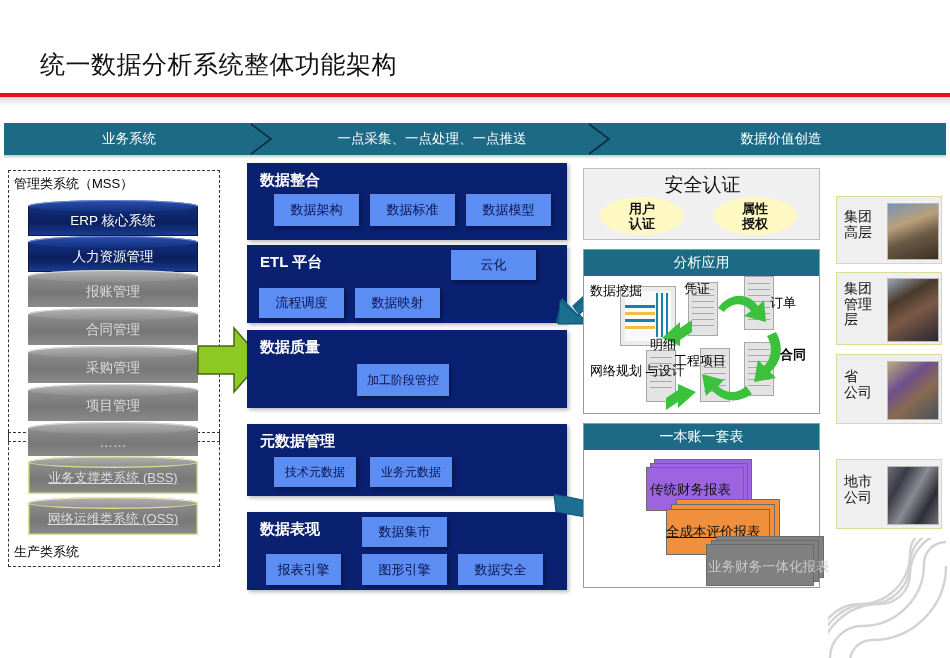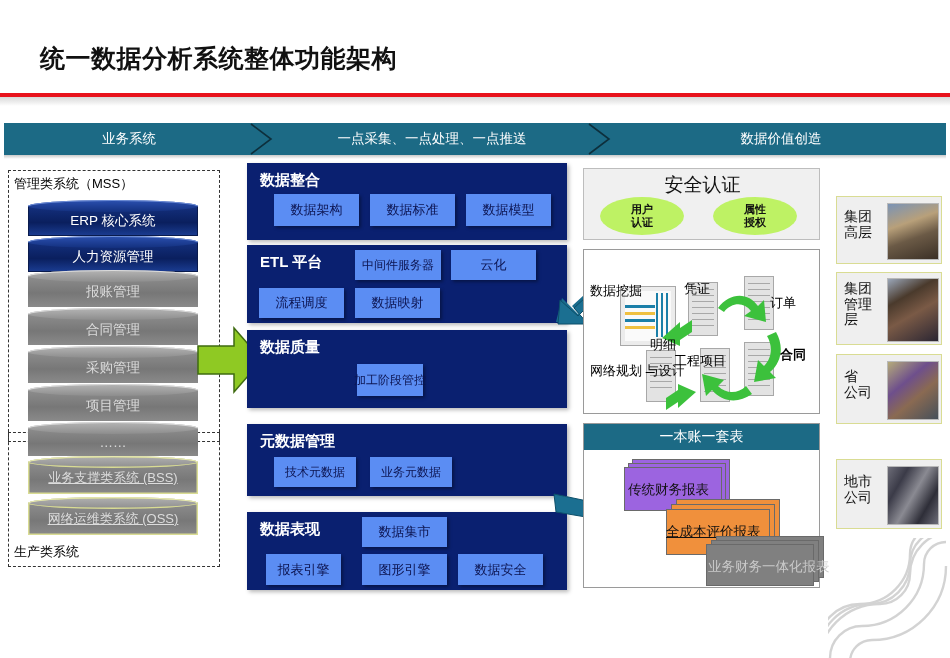--- a/index.html
+++ b/index.html
@@ -1,21 +1,21 @@
 <!DOCTYPE html>
 <html><head>
 <meta charset="utf-8">
 <style>
   html,body{margin:0;padding:0;background:#fff;}
   body{width:950px;height:658px;position:relative;overflow:hidden;
        font-family:"Liberation Sans","DejaVu Sans",sans-serif;color:#000;}
 
   
   #title-bar{position:absolute;left:0;top:0;width:950px;height:100px;}
-  #page-title{position:absolute;left:40px;top:42px;font-size:25px;font-weight:bold;
+  #page-title{position:absolute;left:40px;top:48px;font-size:25px;font-weight:normal;
               letter-spacing:.5px;color:#111;white-space:nowrap;}
   #rule-red{position:absolute;left:0;top:93px;width:950px;height:4px;background:#e8121c;}
   #rule-grad{position:absolute;left:0;top:97px;width:950px;height:9px;
              background:linear-gradient(to bottom,#d8d8d8,#ffffff);}
 
   
   #banner{position:absolute;left:4px;top:123px;width:942px;height:32px;
           background:#1c6a85;}
   #banner .seg{position:absolute;top:0;height:32px;display:flex;align-items:center;
                justify-content:center;color:#fff;font-size:13.5px;white-space:nowrap;}
@@ -66,23 +66,23 @@
   .bx.sm{font-size:12px;}
 
   
   .teal-arrow{position:absolute;}
 
   
   #sec-panel{position:absolute;left:583px;top:168px;width:237px;height:72px;
              background:#f0f0f0;border:1px solid #bdbdbd;box-sizing:border-box;}
   #sec-title{position:absolute;left:0;top:3px;width:237px;text-align:center;
              font-size:19px;color:#111;}
-  .ellipse{position:absolute;background:#bef264;border-radius:50%;
+  .ellipse{position:absolute;background:#fef9c3;border-radius:50%;
            display:flex;flex-direction:column;align-items:center;justify-content:center;
-           font-size:11px;font-weight:bold;color:#111;line-height:1.18;}
+           font-size:13px;font-weight:bold;color:#111;line-height:1.18;}
 
   .rpanel{position:absolute;left:583px;width:237px;background:#fff;
           border:1px solid #9a9a9a;box-sizing:border-box;}
   .rpanel .rhdr{position:absolute;left:0;top:0;width:235px;height:26px;
                 background:#1c6a85;color:#fff;font-size:14px;
                 display:flex;align-items:center;justify-content:center;}
 
   
   .doc{position:absolute;background:#e3e3e3;border:1px solid #a8a8a8;}
   .doc i{position:absolute;left:3px;right:3px;height:1px;background:#a8a8a8;display:block;}
@@ -188,29 +188,28 @@
 
 <div class="blk" style="top:163px;width:320px;height:77px;">
   <div class="hdr">数据整合</div>
   <div class="bx" style="left:27px;top:31px;width:85px;height:32px;">数据架构</div>
   <div class="bx" style="left:123px;top:31px;width:85px;height:32px;">数据标准</div>
   <div class="bx" style="left:219px;top:31px;width:85px;height:32px;">数据模型</div>
 </div>
 
 <div class="blk" style="top:245px;width:320px;height:78px;">
   <div class="hdr">ETL 平台</div>
-  <div class="bx sm" style="left:108px;top:5px;width:86px;height:30px;">中间件服务器</div>
   <div class="bx" style="left:204px;top:5px;width:85px;height:30px;">云化</div>
   <div class="bx" style="left:12px;top:43px;width:85px;height:30px;">流程调度</div>
   <div class="bx" style="left:108px;top:43px;width:85px;height:30px;">数据映射</div>
 </div>
 
 <div class="blk" style="top:330px;width:320px;height:78px;">
   <div class="hdr">数据质量</div>
-  <div class="bx sm" style="left:110px;top:34px;width:66px;height:32px;">加工阶段管控</div>
+  <div class="bx sm" style="left:110px;top:34px;width:92px;height:32px;">加工阶段管控</div>
 </div>
 
 <div class="blk" style="top:424px;width:320px;height:72px;">
   <div class="hdr">元数据管理</div>
   <div class="bx sm" style="left:27px;top:33px;width:82px;height:30px;">技术元数据</div>
   <div class="bx sm" style="left:123px;top:33px;width:82px;height:30px;">业务元数据</div>
 </div>
 
 <div class="blk" style="top:512px;width:320px;height:78px;">
   <div class="hdr">数据表现</div>
@@ -238,20 +237,21 @@
     <span>用户</span>
     <span>认证</span>
   </div>
   <div class="ellipse" style="left:129px;top:28px;width:84px;height:38px;">
     <span>属性</span>
     <span>授权</span>
   </div>
 </div>
 
 <div class="rpanel" style="top:249px;height:165px;">
+  <div class="rhdr">分析应用</div>
 
   <div style="position:absolute;left:36px;top:36px;width:54px;height:58px;background:#ececec;border:1px solid #a8a8a8;">
     <svg width="54" height="58" viewBox="0 0 54 58">
       <rect x="4" y="4" width="46" height="50" fill="#fafafa"></rect>
       <rect x="4" y="18" width="30" height="3" fill="#1b7fa8"></rect>
       <rect x="4" y="25" width="30" height="3" fill="#f0c040"></rect>
       <rect x="4" y="32" width="30" height="3" fill="#1b7fa8"></rect>
       <rect x="4" y="39" width="30" height="3" fill="#f0c040"></rect>
       <g stroke="#1b7fa8" stroke-width="2">
         <line x1="36" y1="6" x2="36" y2="50"></line>
@@ -322,21 +322,21 @@
   <div class="cyc-lab" style="left:196px;top:96px;font-weight:bold;">合同</div>
   <div class="cyc-lab" style="left:66px;top:86px;">明细</div>
   <div class="cyc-lab" style="left:90px;top:102px;">工程项目</div>
   <div class="cyc-lab" style="left:6px;top:114px;line-height:1.1;">网络规划
 与设计</div>
 </div>
 
 <div class="rpanel" style="top:423px;height:165px;">
   <div class="rhdr">一本账一套表</div>
 
-  <div class="stack" style="left:36px;top:35px;width:120px;height:56px;font-family:Liberation Serif, serif;">
+  <div class="stack" style="left:58px;top:35px;width:120px;height:56px;font-family:Liberation Serif, serif;">
     <span class="card" style="left:12px;top:0;width:96px;height:42px;background:#9c64e0;"></span>
     <span class="card" style="left:8px;top:4px;width:96px;height:42px;background:#9c64e0;"></span>
     <span class="card" style="left:4px;top:8px;width:96px;height:42px;background:#9c64e0;"></span>
     <span class="lbl" style="left:8px;top:22px;color:#111;">传统财务报表</span>
   </div>
 
   <div class="stack" style="left:78px;top:75px;width:130px;height:58px;">
     <span class="card" style="left:14px;top:0;width:102px;height:44px;background:#f0903c;"></span>
     <span class="card" style="left:9px;top:5px;width:102px;height:44px;background:#f0903c;"></span>
     <span class="card" style="left:4px;top:10px;width:102px;height:44px;background:#f0903c;"></span>

